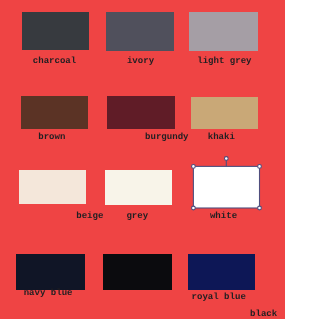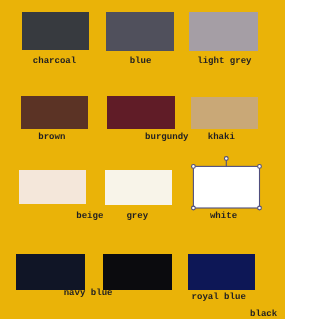--- a/index.html
+++ b/index.html
@@ -10,21 +10,21 @@
     height: 319px;
     background: #ffffff;
     overflow: hidden;
     -webkit-font-smoothing: antialiased;
     text-rendering: geometricPrecision;
   }
   #canvas {
     position: relative;
     width: 285px;
     height: 319px;
-    background: #eab308;
+    background: #ef4444;
   }
   .chip {
     position: absolute;
   }
   .label {
     position: absolute;
     left: 0;
     text-align: center;
     font-family: "Liberation Mono", monospace;
     font-weight: bold;
@@ -50,21 +50,21 @@
 
   .l-charcoal   { top: 56.2px;  width: 109.0px; }
   .l-grey       { top: 56.2px;  width: 281.0px; }
   .l-lightgrey  { top: 56.2px;  width: 448.8px; }
   .l-brown      { top: 132.3px; width: 103.6px; }
   .l-burgundy   { top: 132.3px; width: 277.6px; padding-left: 28px; }
   .l-khaki      { top: 132.3px; width: 442.6px; }
   .l-beige      { top: 210.7px; width: 103.4px; text-align: right; }
   .l-ivory      { top: 210.7px; width: 274.6px; }
   .l-white      { top: 211.1px; width: 447.0px; }
-  .l-navy       { top: 288px; width: 96.2px; margin-left: 40px; }
+  .l-navy       { top: 288px; width: 96.2px; }
   .l-black      { top: 309px; width: 277.2px; text-align: right; }
   .l-royal      { top: 292.4px; width: 437.4px; }
 
   #selection-layer {
     position: absolute;
     left: 0;
     top: 0;
     width: 285px;
     height: 319px;
     overflow: visible;
@@ -72,21 +72,21 @@
 </style>
 </head>
 <body>
 
 <div id="canvas">
 
   <div class="chip c-charcoal" style="background: rgb(55, 58, 63);"></div>
   <div class="label l-charcoal">charcoal</div>
 
   <div class="chip c-grey" style="background: rgb(80, 80, 92);"></div>
-  <div class="label l-grey">blue</div>
+  <div class="label l-grey">ivory</div>
 
   <div class="chip c-lightgrey" style="background: rgb(165, 158, 165);"></div>
   <div class="label l-lightgrey">light grey</div>
 
   <div class="chip c-brown" style="background: rgb(91, 51, 37);"></div>
   <div class="label l-brown">brown</div>
 
   <div class="chip c-burgundy" style="background: rgb(96, 28, 39);"></div>
   <div class="label l-burgundy">burgundy</div>
 

